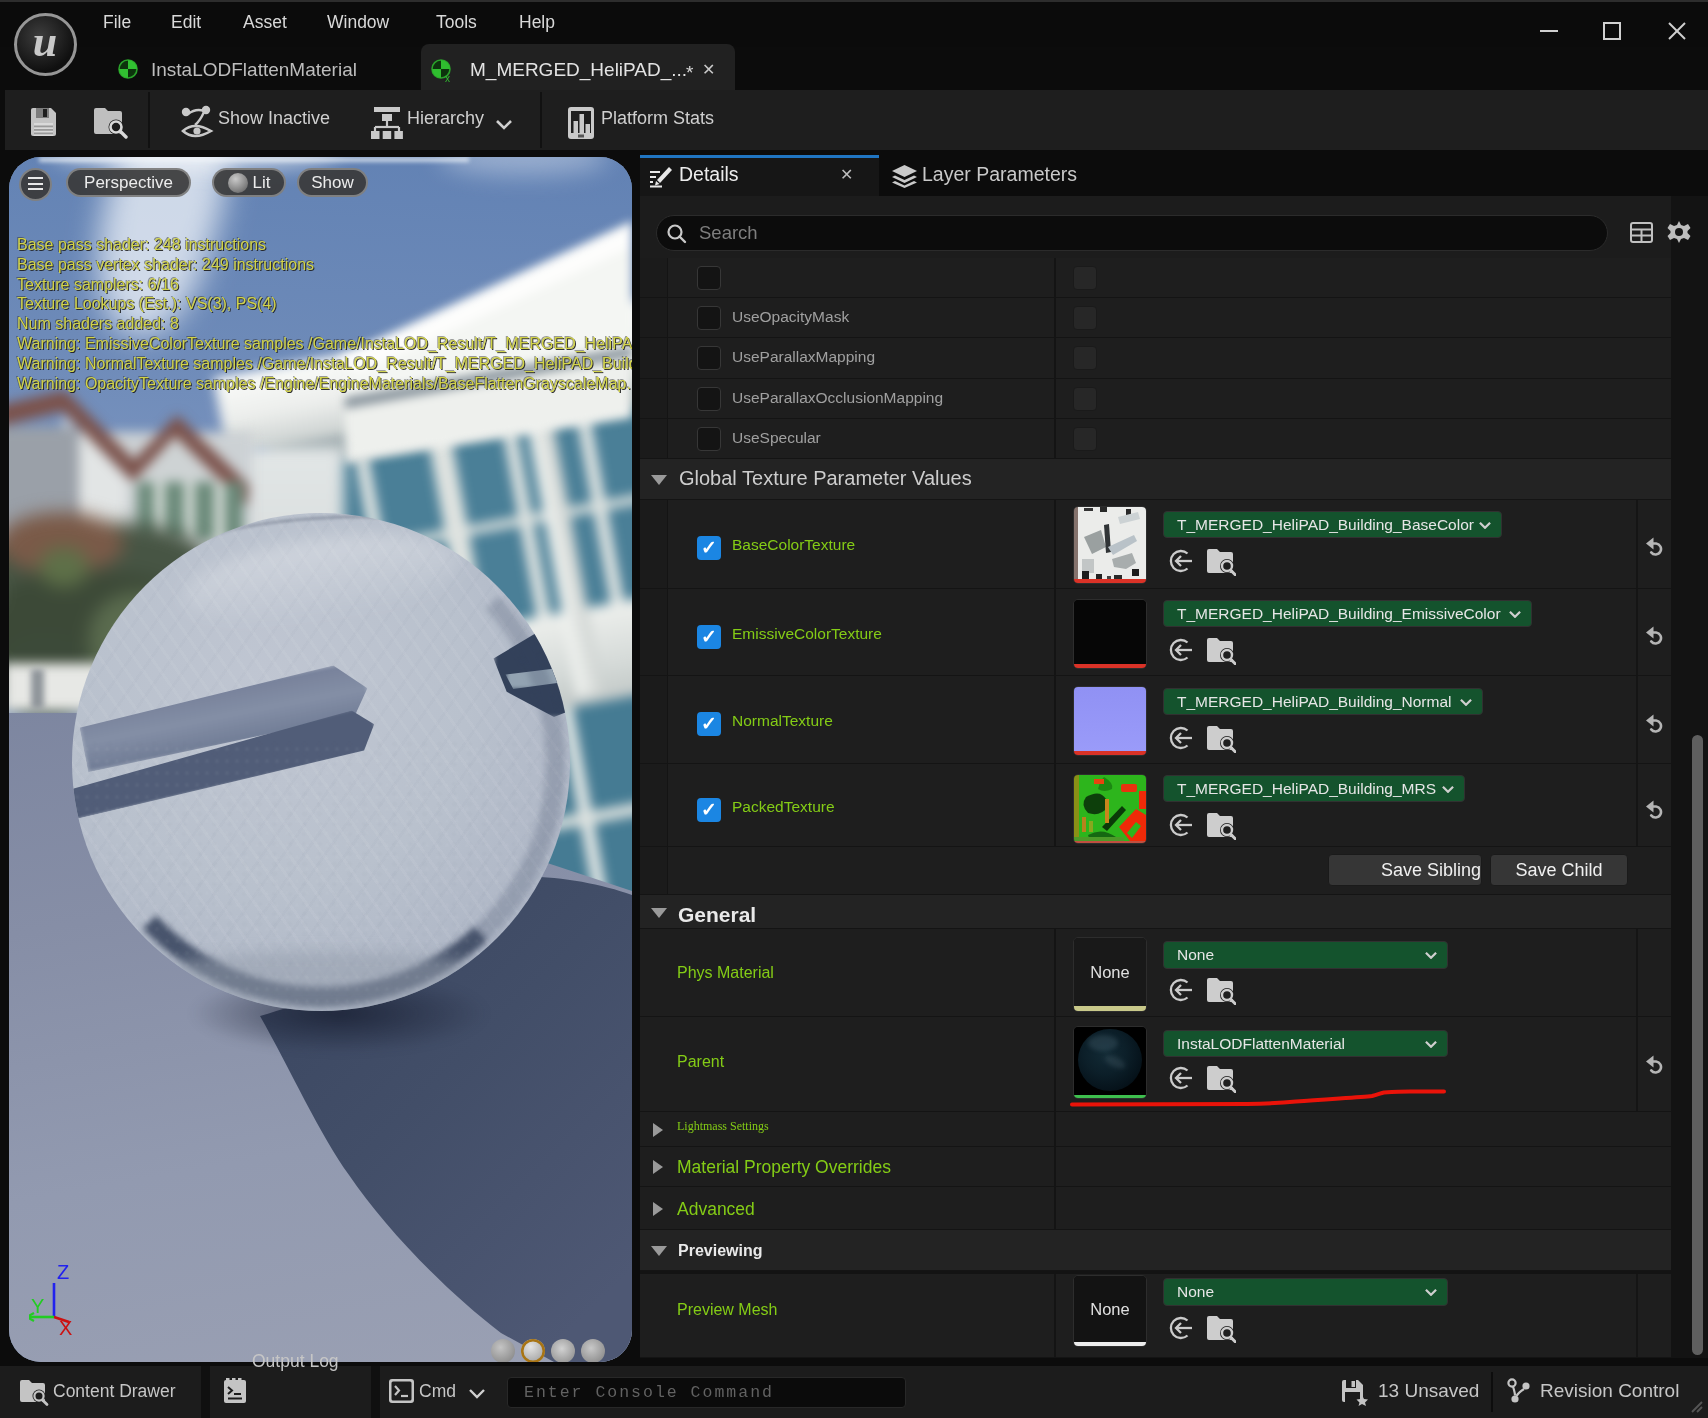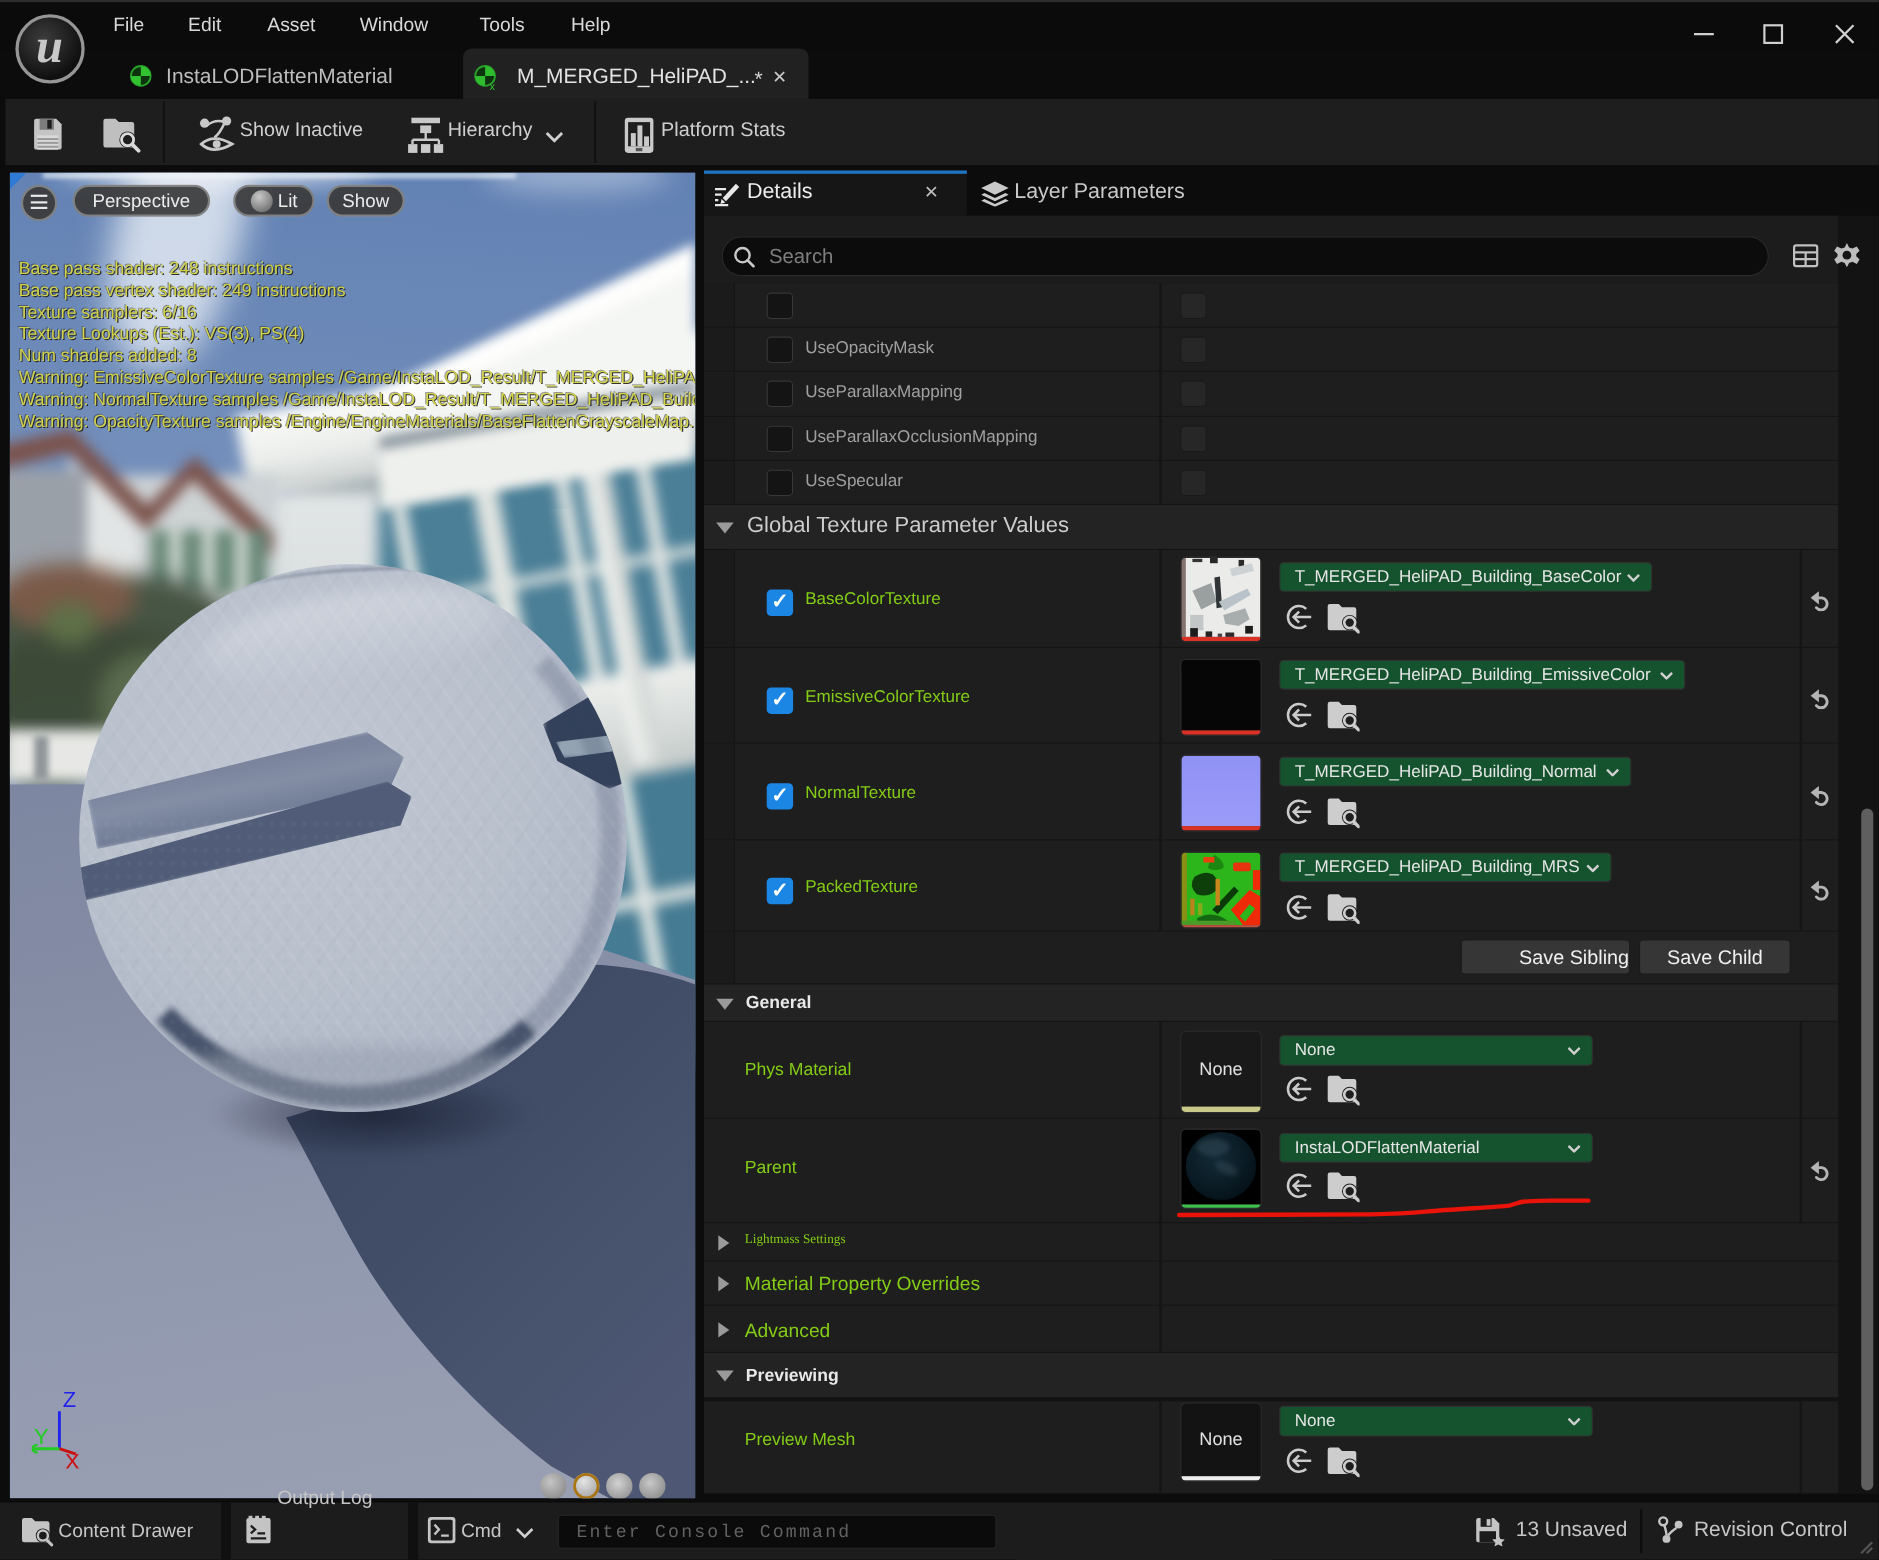--- a/index.html
+++ b/index.html
@@ -14,21 +14,21 @@
 .winbtn { top:20px; }
 
 #tabbar { left:0; top:44px; width:1708px; height:46px; }
 #tab-active { left:421px; top:0px; width:314px; height:46px; background:#212121; border-radius:8px 8px 0 0; }
 .tabtxt { font-size:19px; }
 
 #toolbar { left:5px; top:90px; width:1703px; height:60px; background:#1e1e1e; }
 .tbsep { top:2px; width:2px; height:56px; background:#111; }
 .tbtxt { top:108px; font-size:18px; color:#cfcfcf; }
 
-#viewport { left:9px; top:157px; width:623px; height:1205px; overflow:hidden; background:#7b94bc; }
+#viewport { left:9px; top:157px; width:623px; height:1205px; overflow:hidden; background:#7b94bc;border-radius:32px; }
 .pill { top:10.5px; height:29px; border-radius:15px; background:rgba(58,58,58,0.92); border:2px solid rgba(150,150,150,0.75); color:#ececec; font-size:17px; line-height:25px; text-align:center; z-index:20; }
 #vpstats { left:8px; top:78px; z-index:20; color:#d2d348; font-size:16px; line-height:19.8px; white-space:pre; text-shadow:1px 1px 0 rgba(30,30,30,0.9), -1px -1px 0 rgba(40,40,40,0.45); }
 
 #panel { left:640px; top:155px; width:1068px; height:1203px; }
 #ptabs { left:0; top:0; width:1068px; height:41px; background:#0c0c0c; }
 #tab-details { left:0; top:0; width:239px; height:41px; background:#161616; border-top:3px solid #2075c2; }
 .prow { left:0; width:1031px; background:#1e1e1e; border-bottom:1.5px solid #141414; }
 .indent { left:0; top:0; width:28px; height:100%; background:#1b1b1b; border-right:1.5px solid #141414; }
 .coldiv { left:414px; top:0; width:1.5px; height:100%; background:#141414; }
 .cb { width:24px; height:24px; border-radius:4px; background:#141414; border:1px solid #373737; }
@@ -511,21 +511,21 @@
     </div>
 
     <div class="abs prow" style="top:692px; height:48px;">
       <div class="abs indent"></div>
       <div class="abs" style="left:688px; top:7px; width:154px; height:32px; background:#363636; border:1px solid #1a1a1a; border-radius:4px; text-align:right; font-size:18px; color:#f0f0f0; line-height:30px;">Save Sibling</div>
       <div class="abs" style="left:850px; top:7px; width:138px; height:32px; background:#363636; border:1px solid #1a1a1a; border-radius:4px; text-align:center; font-size:18px; color:#f0f0f0; line-height:30px;">Save Child</div>
     </div>
 
     <div class="abs phead" style="top:740px; height:34px;">
       <div class="abs tri-d" style="left:11px; top:13px;"></div>
-      <div class="abs" style="left:38px; top:8px; font-size:16px; font-weight:bold; color:#e9e9e9;">General</div>
+      <div class="abs" style="left:38px; top:8px; font-size:21px; font-weight:bold; color:#e9e9e9;">General</div>
     </div>
 
     <div class="abs prow" style="top:774px; height:88px;">
       <div class="abs plabel2" style="left:37px; top:35px; font-size:16px;">Phys Material</div>
       <div class="abs coldiv"></div>
         <div class="abs" style="left:996px; top:0; width:1.5px; height:100%; background:#151515;"></div>
       <div class="abs thumb" style="top:8px; height:75px;">
         <div class="abs" style="left:0; top:0; width:72px; height:68px; background:#191919; color:#e0e0e0; font-size:16.5px; text-align:center; line-height:68px;">None</div>
         <div class="abs" style="left:0; top:68px; width:72px; height:5px; background:#c9c98a;"></div>
       </div>

